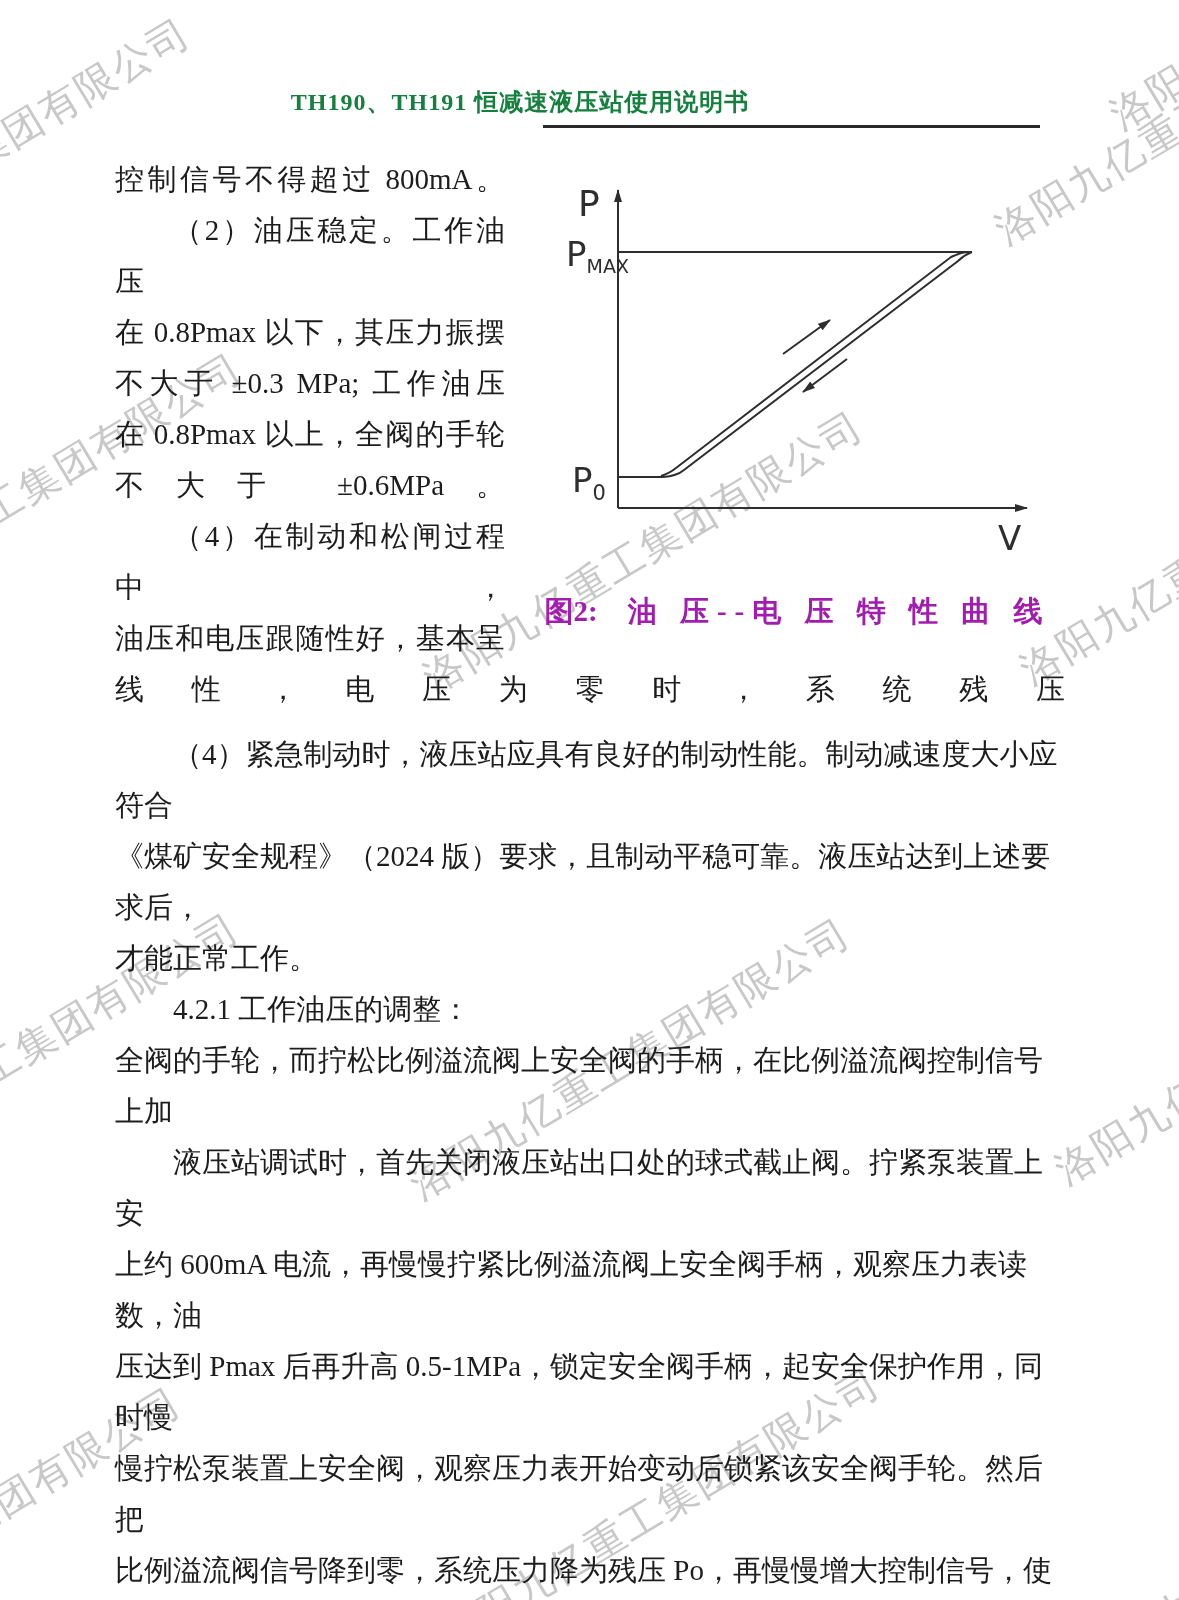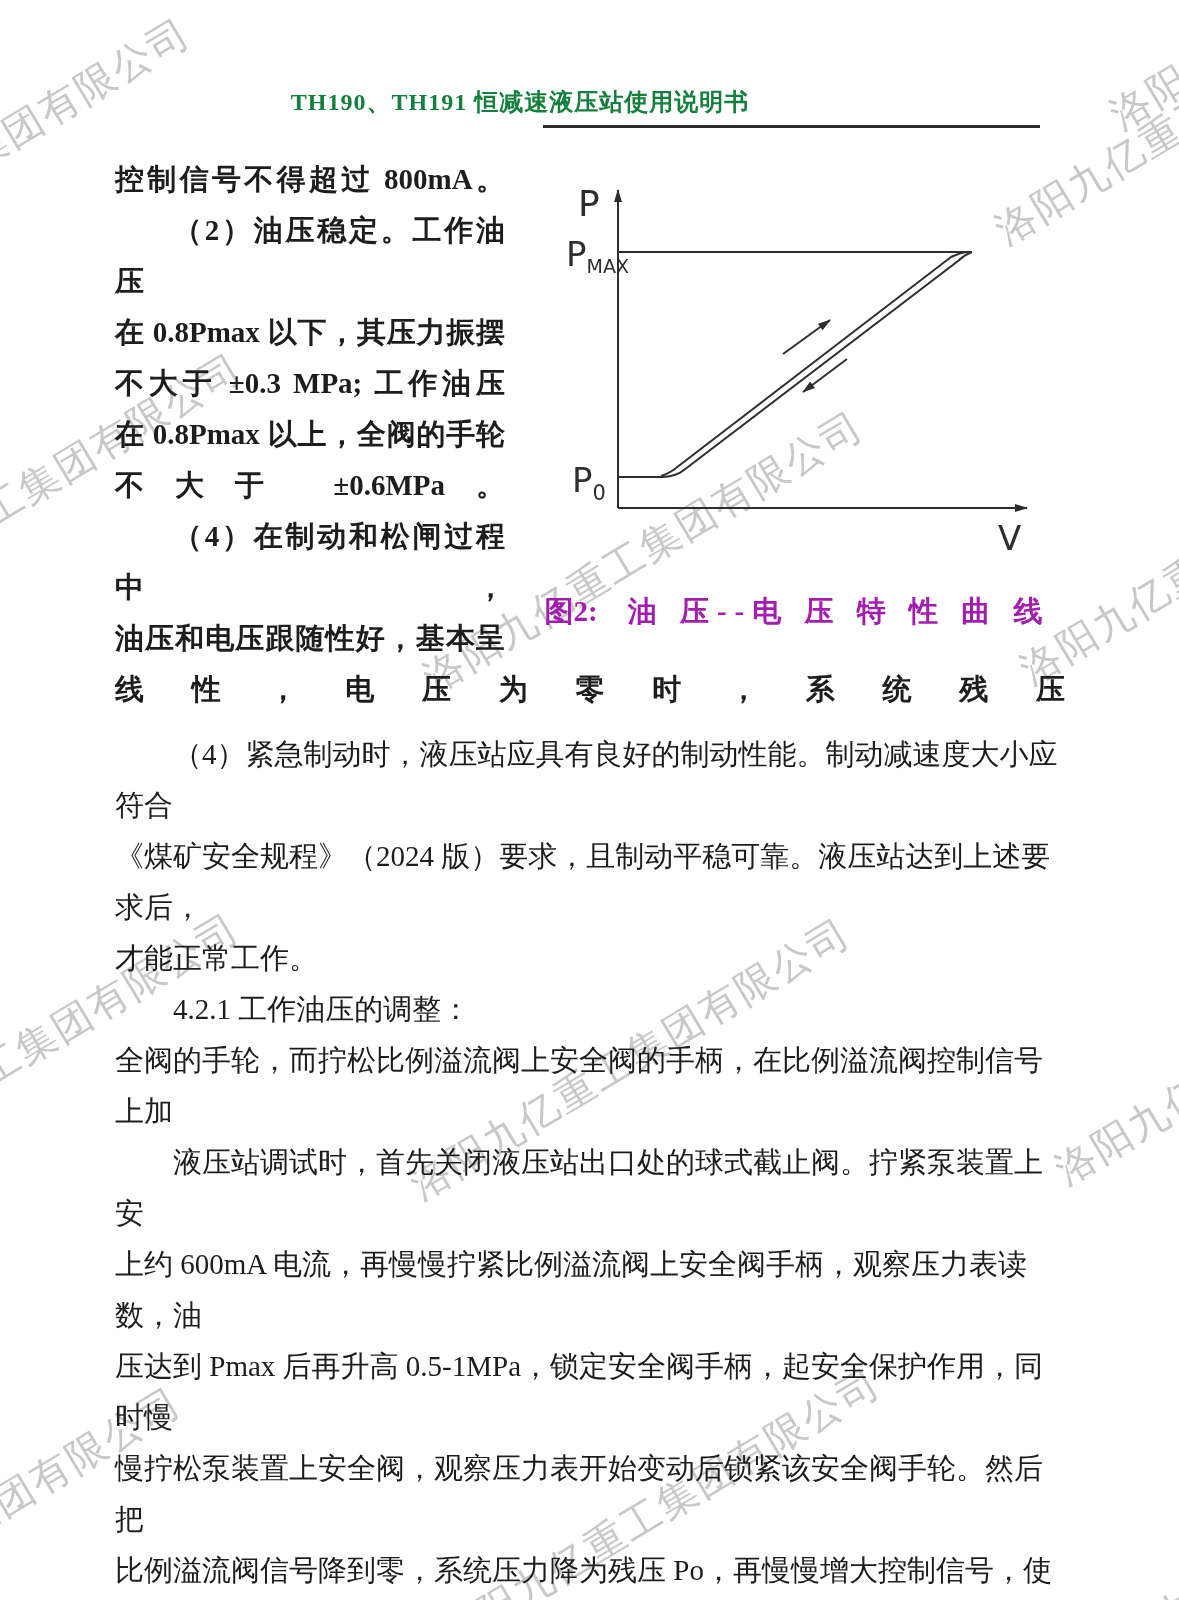--- a/index.html
+++ b/index.html
@@ -32,21 +32,21 @@
   }
   figure{float:right;width:535px;margin:0 0 6px 25px;}
   figure svg{display:block;}
   figcaption{
     margin-top:32px;text-align:center;
     font-weight:bold;font-size:29px;color:#a21caf;
   }
   .cap-title{letter-spacing:8px;margin-left:30px;}
   .line{min-height:51px;}
   .indent{text-indent:2em;}
-  .leftcol .line{text-align:justify;text-align-last:justify;font-weight:bold;}
+  .leftcol .line{text-align:justify;text-align-last:justify;}
   #mainparas > .para:first-child{margin-top:14px;}
   .axis-label{font-family:"DejaVu Sans","Liberation Sans",sans-serif;fill:#2e2e2e;}
 </style>
 </head>
 <body>
 
 <div class="page">
 
   <div class="wm-layer" id="wm">
       <div class="wm" style="left: -260px; top: 265px; color: rgb(200, 200, 200);">洛阳九亿重工集团有限公司</div>

